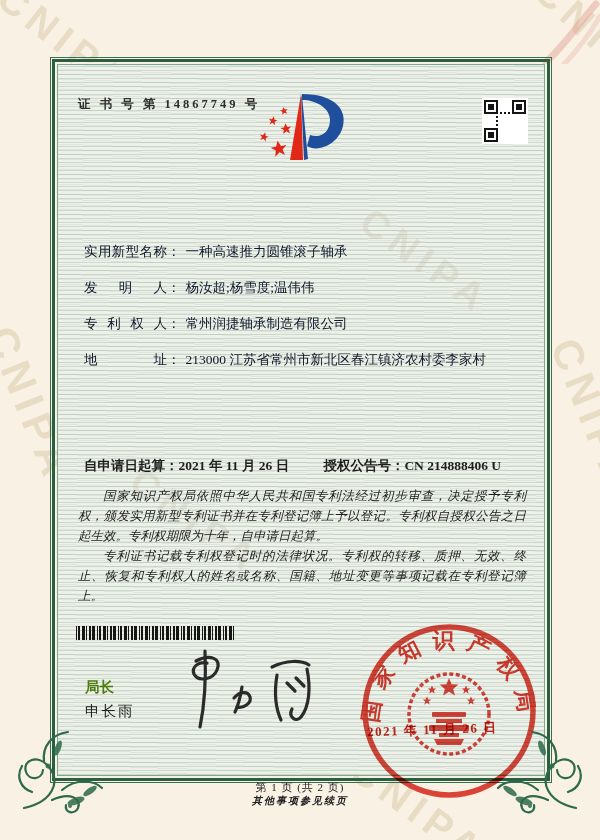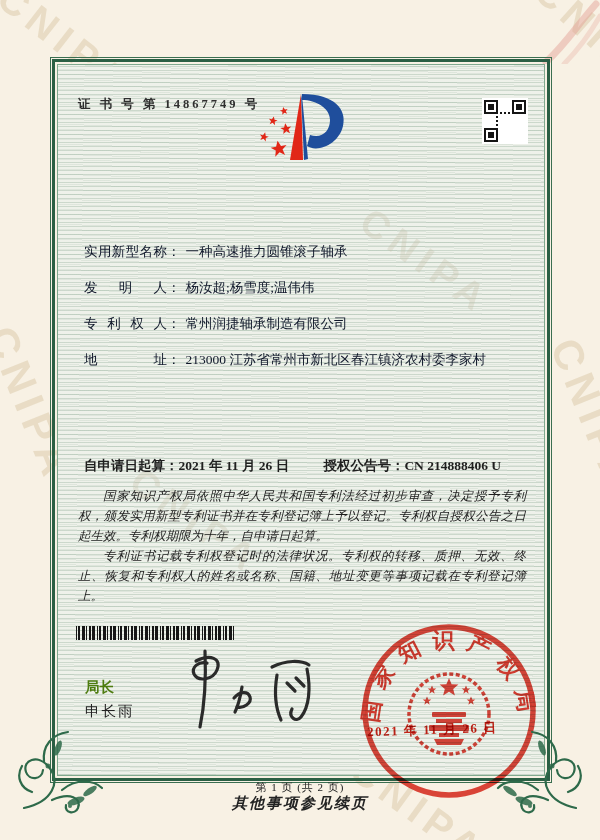--- a/index.html
+++ b/index.html
@@ -42,21 +42,21 @@
   .officer-name{position:absolute;left:85px;top:702px;font-size:14.5px;font-weight:400;
                 color:#222;font-family:"Liberation Sans","DejaVu Sans",sans-serif;letter-spacing:2px;}
   .signature{position:absolute;left:168px;top:645px;}
   .seal{position:absolute;left:360px;top:622px;mix-blend-mode:multiply;opacity:.93;}
   .seal-date{position:absolute;left:367px;top:721px;font-size:13px;font-weight:700;
              color:#cf2418;letter-spacing:1.5px;transform:rotate(-2deg);
              mix-blend-mode:multiply;white-space:nowrap;}
   .pageinfo{position:absolute;left:0;right:0;top:756px;text-align:center;
             font-size:11px;color:#222;letter-spacing:1px;margin-top:24px;}
   .contnote{position:absolute;left:0;right:0;top:794px;text-align:center;
-            font-size:15px;font-style:italic;font-weight:600;color:#232323;letter-spacing:2px;}
+            font-size:10px;font-style:italic;font-weight:600;color:#232323;letter-spacing:2px;}
   .flourish{position:absolute;pointer-events:none;}
   .curl{position:absolute;left:538px;top:0;}
 </style>
 </head>
 <body>
 
 <div class="wm" style="left:-14px;top:18px;font-size:40px;transform:rotate(38deg);">CNIPA</div>
 <div class="wm" style="left:520px;top:14px;font-size:40px;transform:rotate(42deg);">CNIPA</div>
 <div class="wm" style="left:-52px;top:380px;font-size:42px;transform:rotate(68deg);">CNIPA</div>
 <div class="wm" style="left:512px;top:392px;font-size:42px;transform:rotate(68deg);">CNIPA</div>

